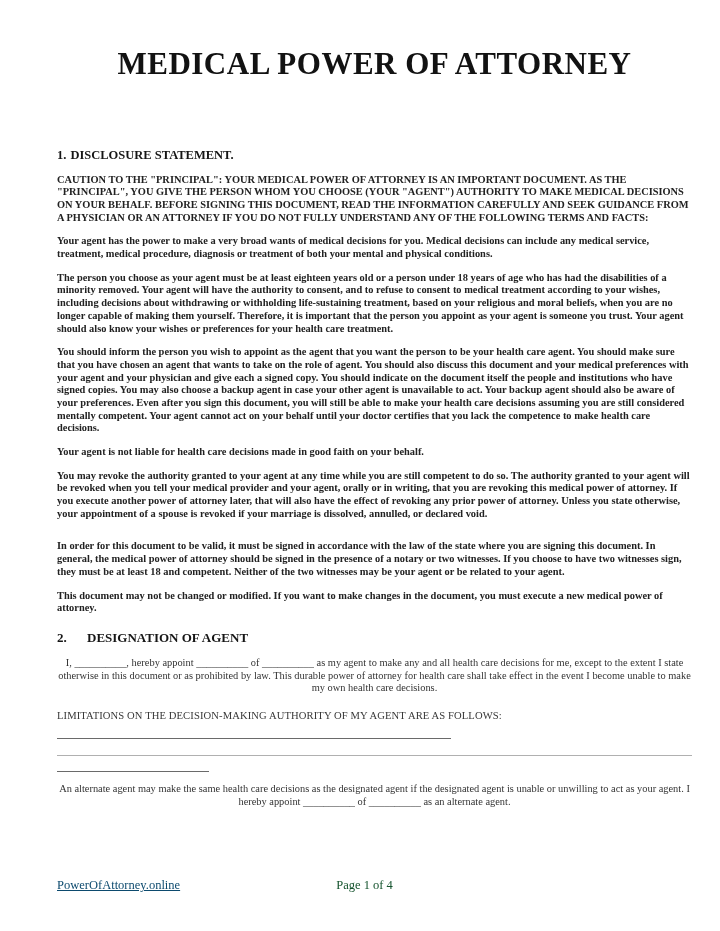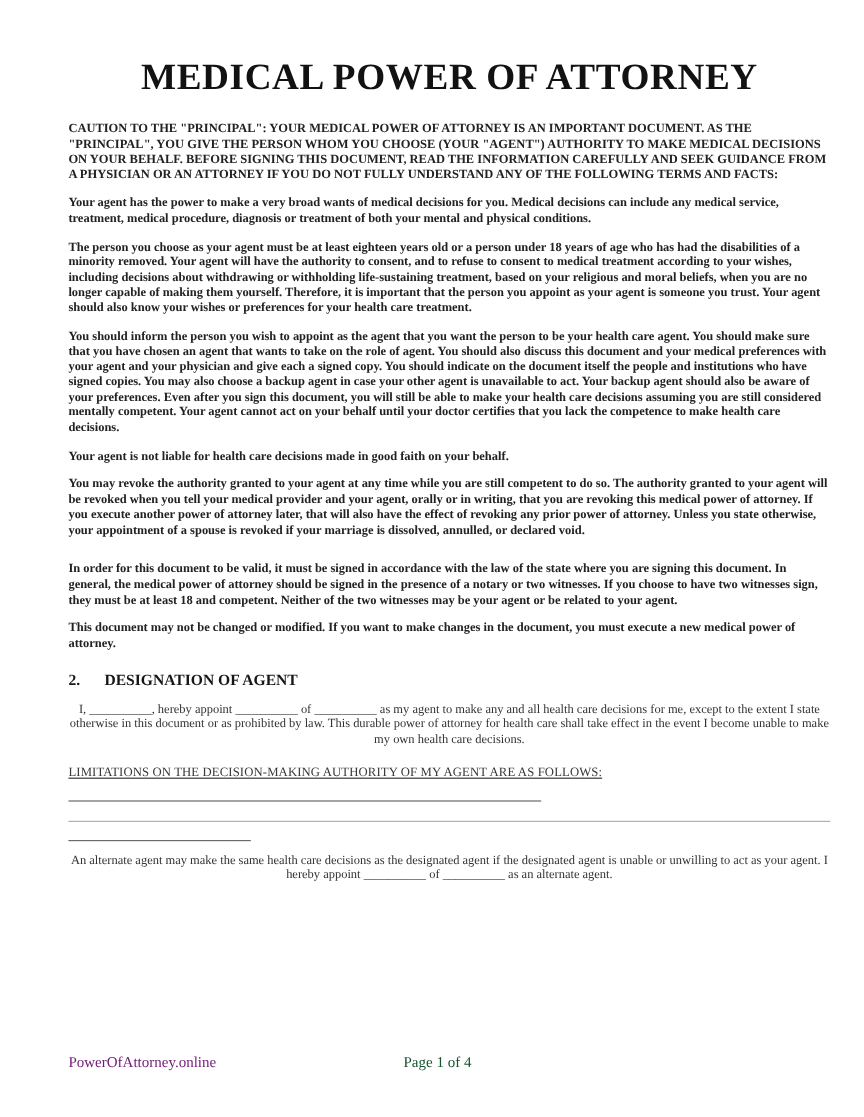--- a/index.html
+++ b/index.html
@@ -60,55 +60,58 @@
   .sec-heading .num {
     display: inline-block;
     min-width: 30px;
   }
   .limitations {
     margin-top: 15px;
     font-size: 10.6px;
     font-weight: normal;
     color: #383838;
     letter-spacing: 0.1px;
-    text-decoration: underline;
   }
   .blank-line {
     height: 0;
     border-bottom: 1px solid #6a6a6a;
   }
   .blank-line.l1 { margin-top: 17px; width: 62%; }
   .blank-line.l2 { margin-top: 16px; width: 100%; border-bottom-color: #b0b0b0; }
   .blank-line.l3 { margin-top: 15px; width: 24%; }
   .s3-heading { margin-top: 13px; }
   .footer {
     position: absolute;
     left: 45px;
     top: 866px;
     font-size: 12.5px;
     color: #8a8a8a;
     white-space: nowrap;
   }
   .footer .site-link {
-    color: #701a75;
+    color: #0c4a6e;
+    text-decoration: underline;
     cursor: pointer;
   }
   .footer .page-num {
     display: inline-block;
     margin-left: 153px;
     color: #14532d;
   }
 </style>
 </head>
 <body>
 
 <div class="page">
 
   <h1 class="doc-title">MEDICAL POWER OF ATTORNEY</h1>
 
+  <div class="s1-heading">
+    <span class="num">1.</span><span>DISCLOSURE STATEMENT.</span>
+  </div>
 
   <p class="para bold">CAUTION TO THE "PRINCIPAL": YOUR MEDICAL POWER OF ATTORNEY IS AN IMPORTANT DOCUMENT. AS THE "PRINCIPAL", YOU GIVE THE PERSON WHOM YOU CHOOSE (YOUR "AGENT") AUTHORITY TO MAKE MEDICAL DECISIONS ON YOUR BEHALF. BEFORE SIGNING THIS DOCUMENT, READ THE INFORMATION CAREFULLY AND SEEK GUIDANCE FROM A PHYSICIAN OR AN ATTORNEY IF YOU DO NOT FULLY UNDERSTAND ANY OF THE FOLLOWING TERMS AND FACTS:</p>
   <p class="para bold">Your agent has the power to make a very broad wants of medical decisions for you. Medical decisions can include any medical service, treatment, medical procedure, diagnosis or treatment of both your mental and physical conditions.</p>
   <p class="para bold">The person you choose as your agent must be at least eighteen years old or a person under 18 years of age who has had the disabilities of a minority removed. Your agent will have the authority to consent, and to refuse to consent to medical treatment according to your wishes, including decisions about withdrawing or withholding life-sustaining treatment, based on your religious and moral beliefs, when you are no longer capable of making them yourself. Therefore, it is important that the person you appoint as your agent is someone you trust. Your agent should also know your wishes or preferences for your health care treatment.</p>
   <p class="para bold">You should inform the person you wish to appoint as the agent that you want the person to be your health care agent. You should make sure that you have chosen an agent that wants to take on the role of agent. You should also discuss this document and your medical preferences with your agent and your physician and give each a signed copy. You should indicate on the document itself the people and institutions who have signed copies. You may also choose a backup agent in case your other agent is unavailable to act. Your backup agent should also be aware of your preferences. Even after you sign this document, you will still be able to make your health care decisions assuming you are still considered mentally competent. Your agent cannot act on your behalf until your doctor certifies that you lack the competence to make health care decisions.</p>
   <p class="para bold">Your agent is not liable for health care decisions made in good faith on your behalf.</p>
   <p class="para bold">You may revoke the authority granted to your agent at any time while you are still competent to do so. The authority granted to your agent will be revoked when you tell your medical provider and your agent, orally or in writing, that you are revoking this medical power of attorney. If you execute another power of attorney later, that will also have the effect of revoking any prior power of attorney. Unless you state otherwise, your appointment of a spouse is revoked if your marriage is dissolved, annulled, or declared void.</p>
   <p class="para bold gap-before">In order for this document to be valid, it must be signed in accordance with the law of the state where you are signing this document. In general, the medical power of attorney should be signed in the presence of a notary or two witnesses. If you choose to have two witnesses sign, they must be at least 18 and competent. Neither of the two witnesses may be your agent or be related to your agent.</p>
   <p class="para bold">This document may not be changed or modified. If you want to make changes in the document, you must execute a new medical power of attorney.</p>
 

